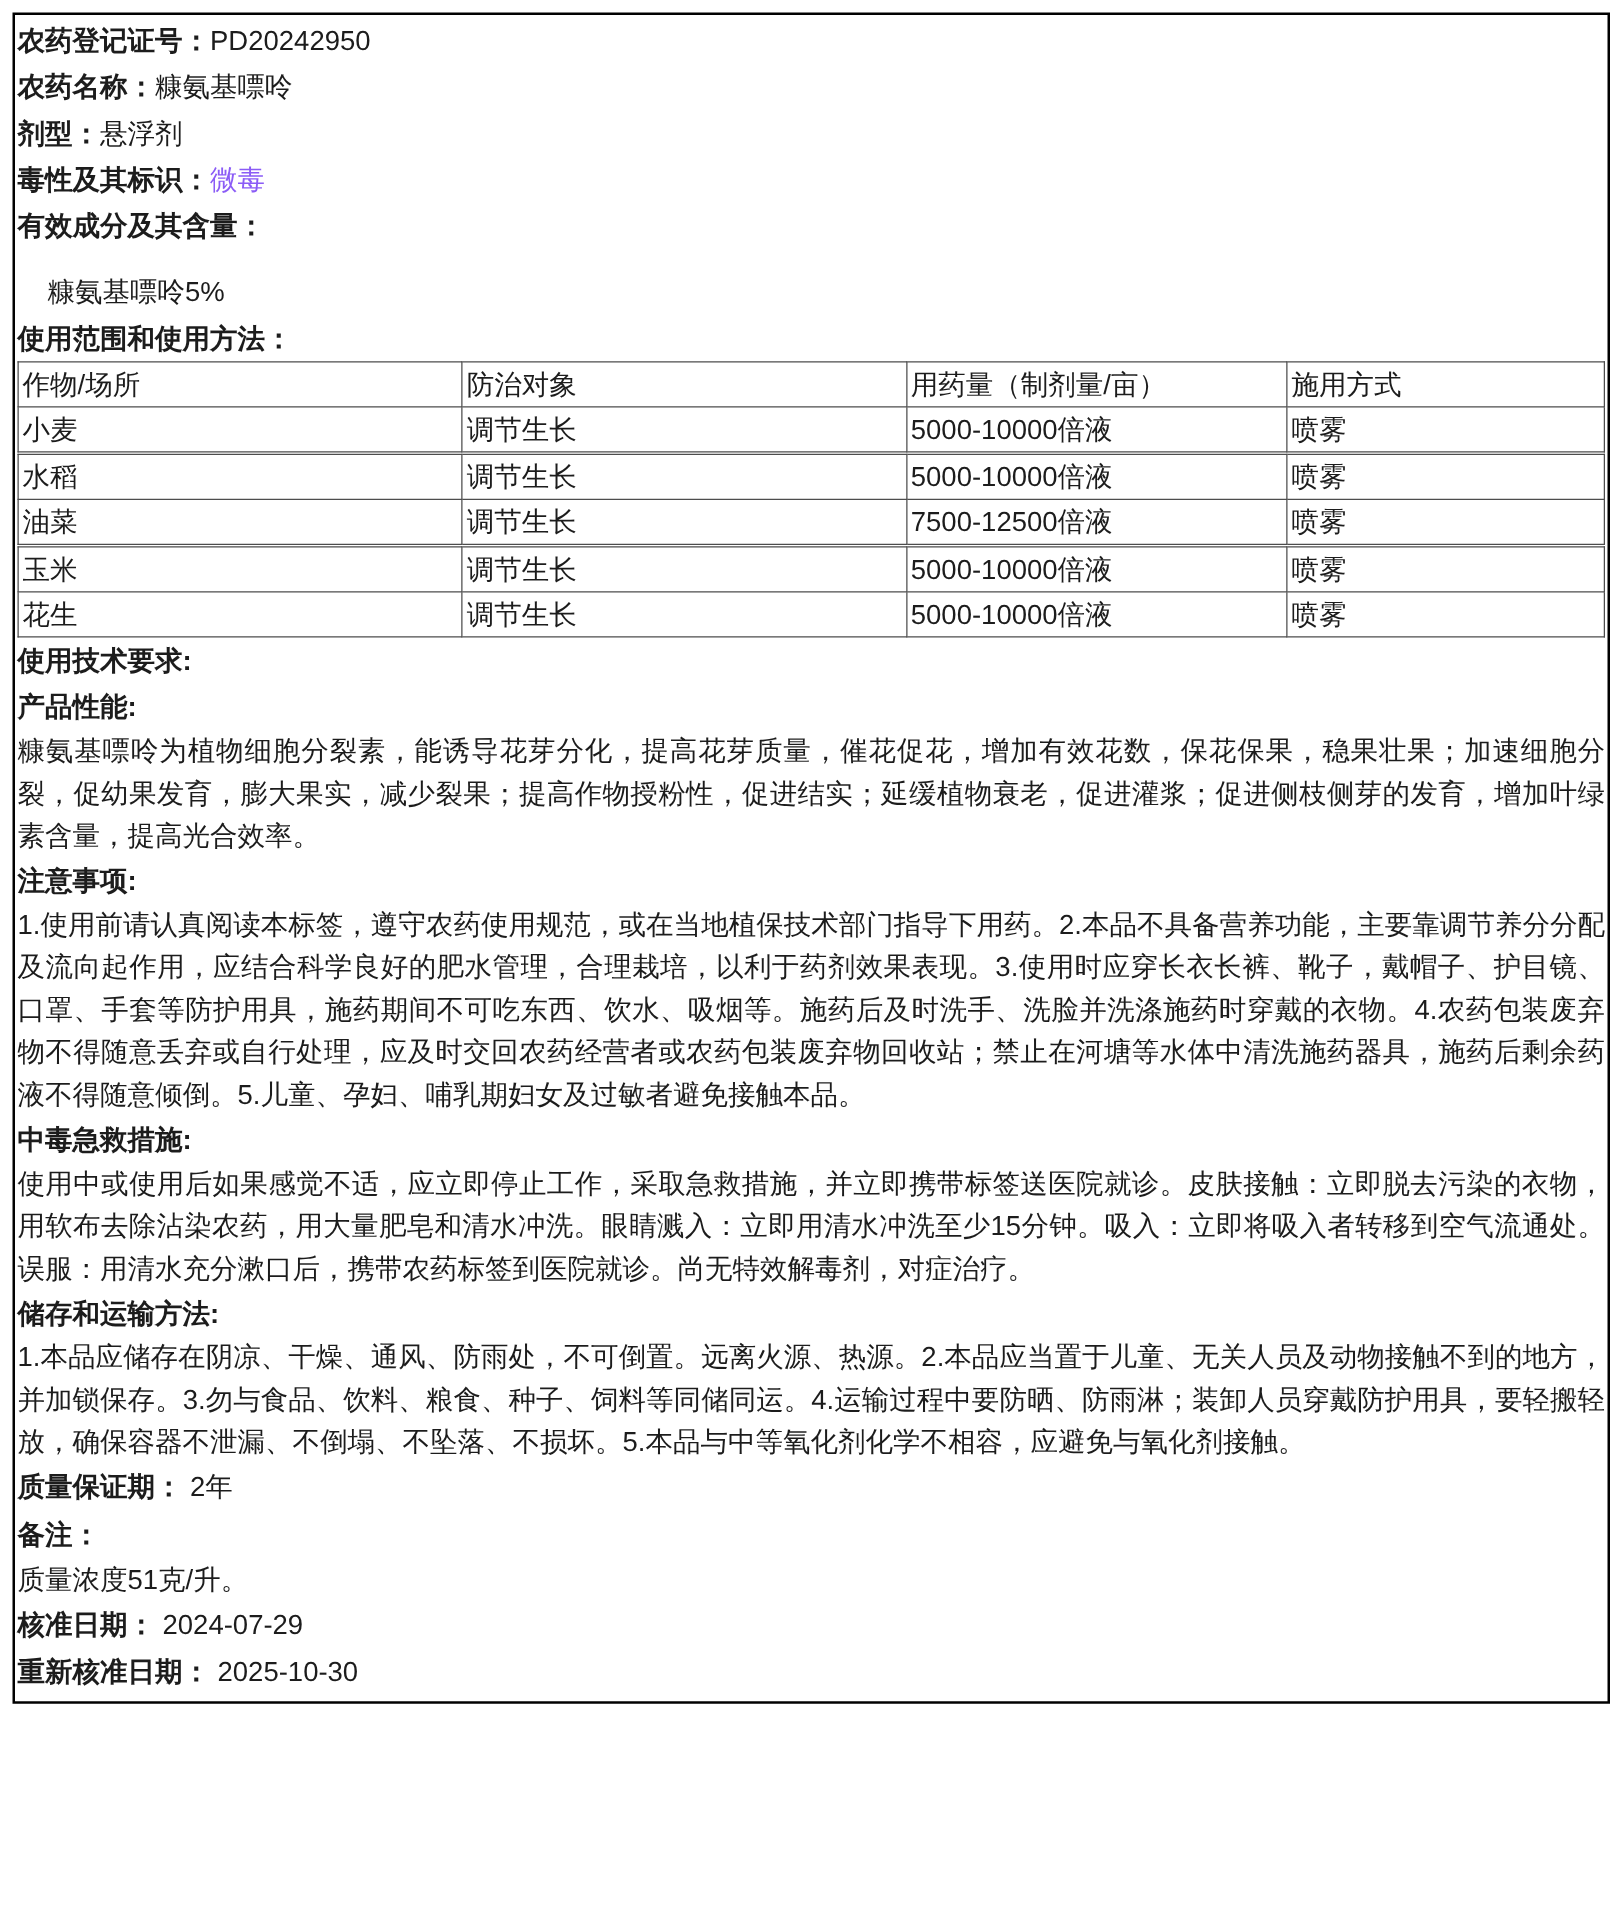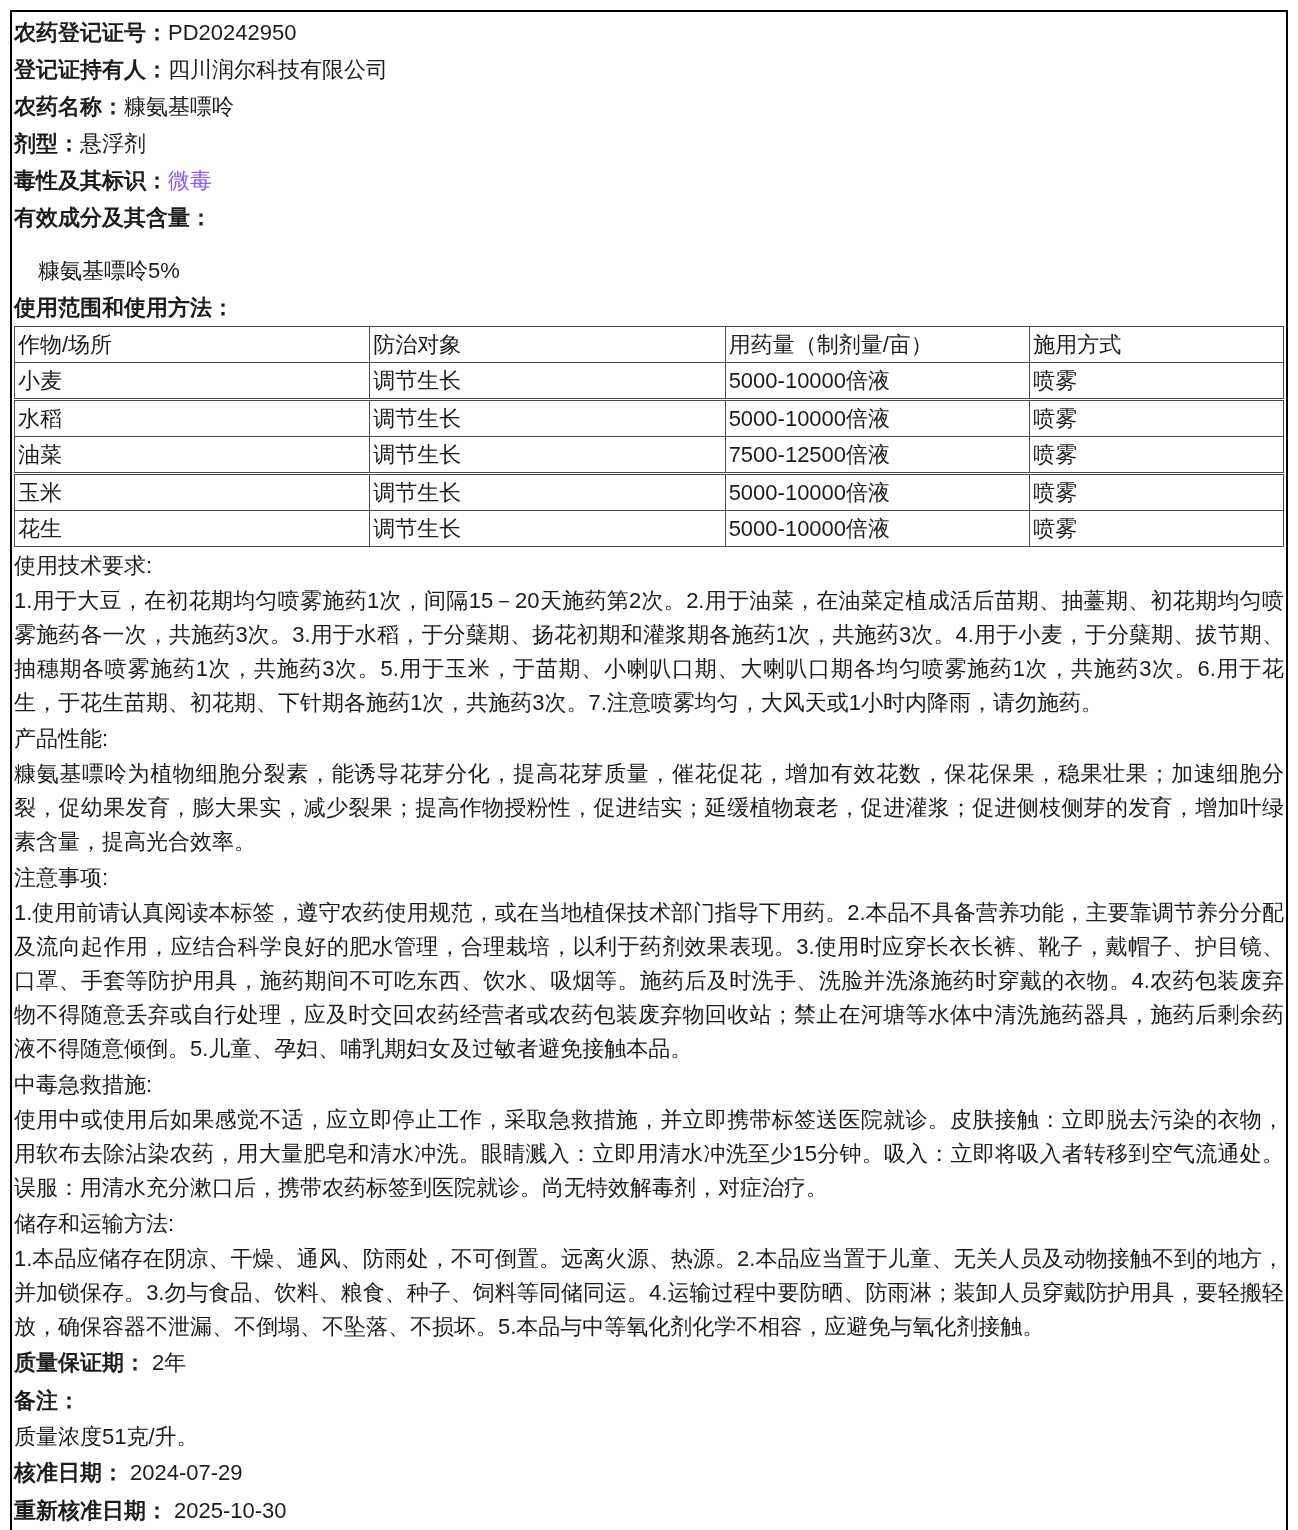--- a/index.html
+++ b/index.html
@@ -28,37 +28,34 @@
     border: 1px solid #4d4d4d;
     font-weight: normal;
     text-align: left;
     vertical-align: middle;
     padding: 2px 3px;
     height: 36px;
     font-size: 22px;
     overflow: hidden;
     white-space: nowrap;
   }
-  .sec-heading { font-weight: normal; line-height: 37px; }
+  .sec-heading { font-weight: bold; line-height: 37px; }
   .sec-body { line-height: 34px; text-align: justify; }
   .footer-line { line-height: 38px; }
   .footer-line .val { margin-left: 6px; margin-top: 28px; }
 </style>
 </head>
 <body>
 
 <div class="page">
 
   <div class="info-line">
     <span class="lbl">农药登记证号：</span><span class="val">PD20242950</span>
   </div>
 
-  <div class="info-line">
-    <span class="lbl">登记证持有人：</span><span class="val">四川润尔科技有限公司</span>
-  </div>
 
   <div class="info-line">
     <span class="lbl">农药名称：</span><span class="val">糠氨基嘌呤</span>
   </div>
 
   <div class="info-line">
     <span class="lbl">剂型：</span><span class="val">悬浮剂</span>
   </div>
 
   <div class="info-line">
@@ -138,21 +135,20 @@
     <tr>
       <td>花生</td>
       <td>调节生长</td>
       <td>5000-10000倍液</td>
       <td>喷雾</td>
     </tr>
   </tbody>
     </table>
 
   <div class="sec-heading">使用技术要求:</div>
-  <div class="sec-body">1.用于大豆，在初花期均匀喷雾施药1次，间隔15－20天施药第2次。2.用于油菜，在油菜定植成活后苗期、抽薹期、初花期均匀喷雾施药各一次，共施药3次。3.用于水稻，于分蘖期、扬花初期和灌浆期各施药1次，共施药3次。4.用于小麦，于分蘖期、拔节期、抽穗期各喷雾施药1次，共施药3次。5.用于玉米，于苗期、小喇叭口期、大喇叭口期各均匀喷雾施药1次，共施药3次。6.用于花生，于花生苗期、初花期、下针期各施药1次，共施药3次。7.注意喷雾均匀，大风天或1小时内降雨，请勿施药。</div>
 
   <div class="sec-heading">产品性能:</div>
   <div class="sec-body">糠氨基嘌呤为植物细胞分裂素，能诱导花芽分化，提高花芽质量，催花促花，增加有效花数，保花保果，稳果壮果；加速细胞分裂，促幼果发育，膨大果实，减少裂果；提高作物授粉性，促进结实；延缓植物衰老，促进灌浆；促进侧枝侧芽的发育，增加叶绿素含量，提高光合效率。</div>
 
   <div class="sec-heading">注意事项:</div>
   <div class="sec-body">1.使用前请认真阅读本标签，遵守农药使用规范，或在当地植保技术部门指导下用药。2.本品不具备营养功能，主要靠调节养分分配及流向起作用，应结合科学良好的肥水管理，合理栽培，以利于药剂效果表现。3.使用时应穿长衣长裤、靴子，戴帽子、护目镜、口罩、手套等防护用具，施药期间不可吃东西、饮水、吸烟等。施药后及时洗手、洗脸并洗涤施药时穿戴的衣物。4.农药包装废弃物不得随意丢弃或自行处理，应及时交回农药经营者或农药包装废弃物回收站；禁止在河塘等水体中清洗施药器具，施药后剩余药液不得随意倾倒。5.儿童、孕妇、哺乳期妇女及过敏者避免接触本品。</div>
 
   <div class="sec-heading">中毒急救措施:</div>
   <div class="sec-body">使用中或使用后如果感觉不适，应立即停止工作，采取急救措施，并立即携带标签送医院就诊。皮肤接触：立即脱去污染的衣物，用软布去除沾染农药，用大量肥皂和清水冲洗。眼睛溅入：立即用清水冲洗至少15分钟。吸入：立即将吸入者转移到空气流通处。误服：用清水充分漱口后，携带农药标签到医院就诊。尚无特效解毒剂，对症治疗。</div>
 

